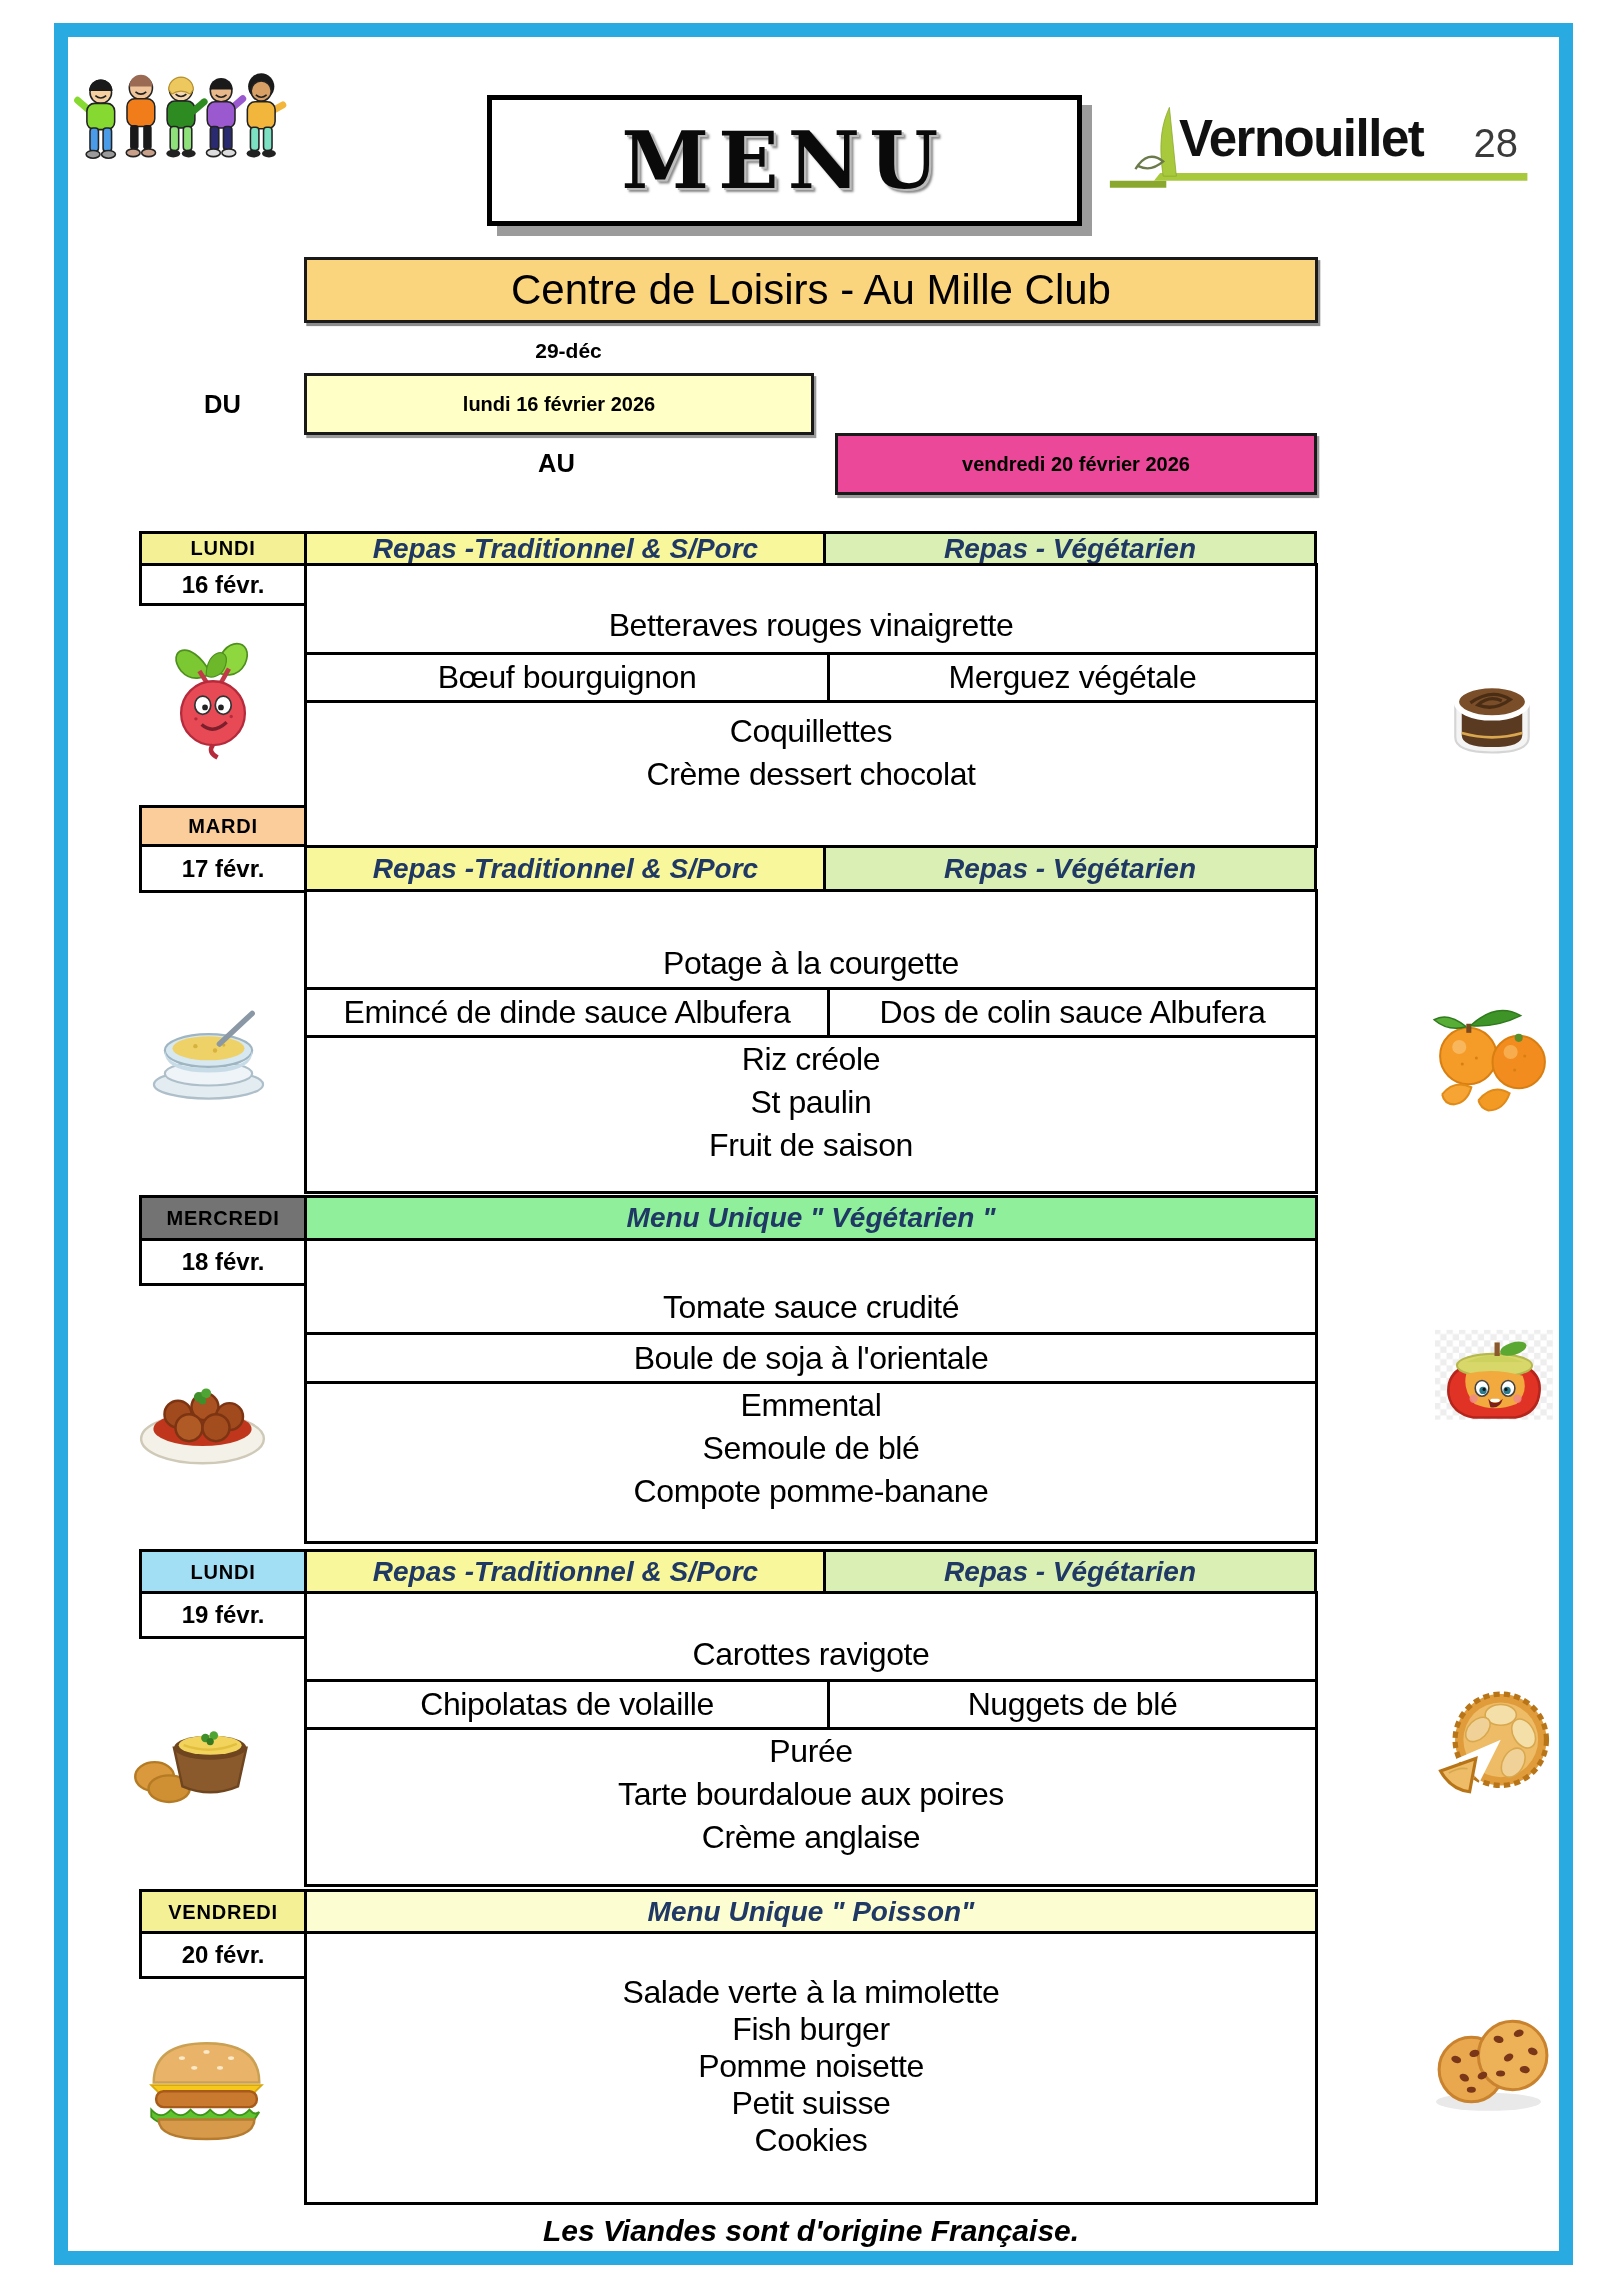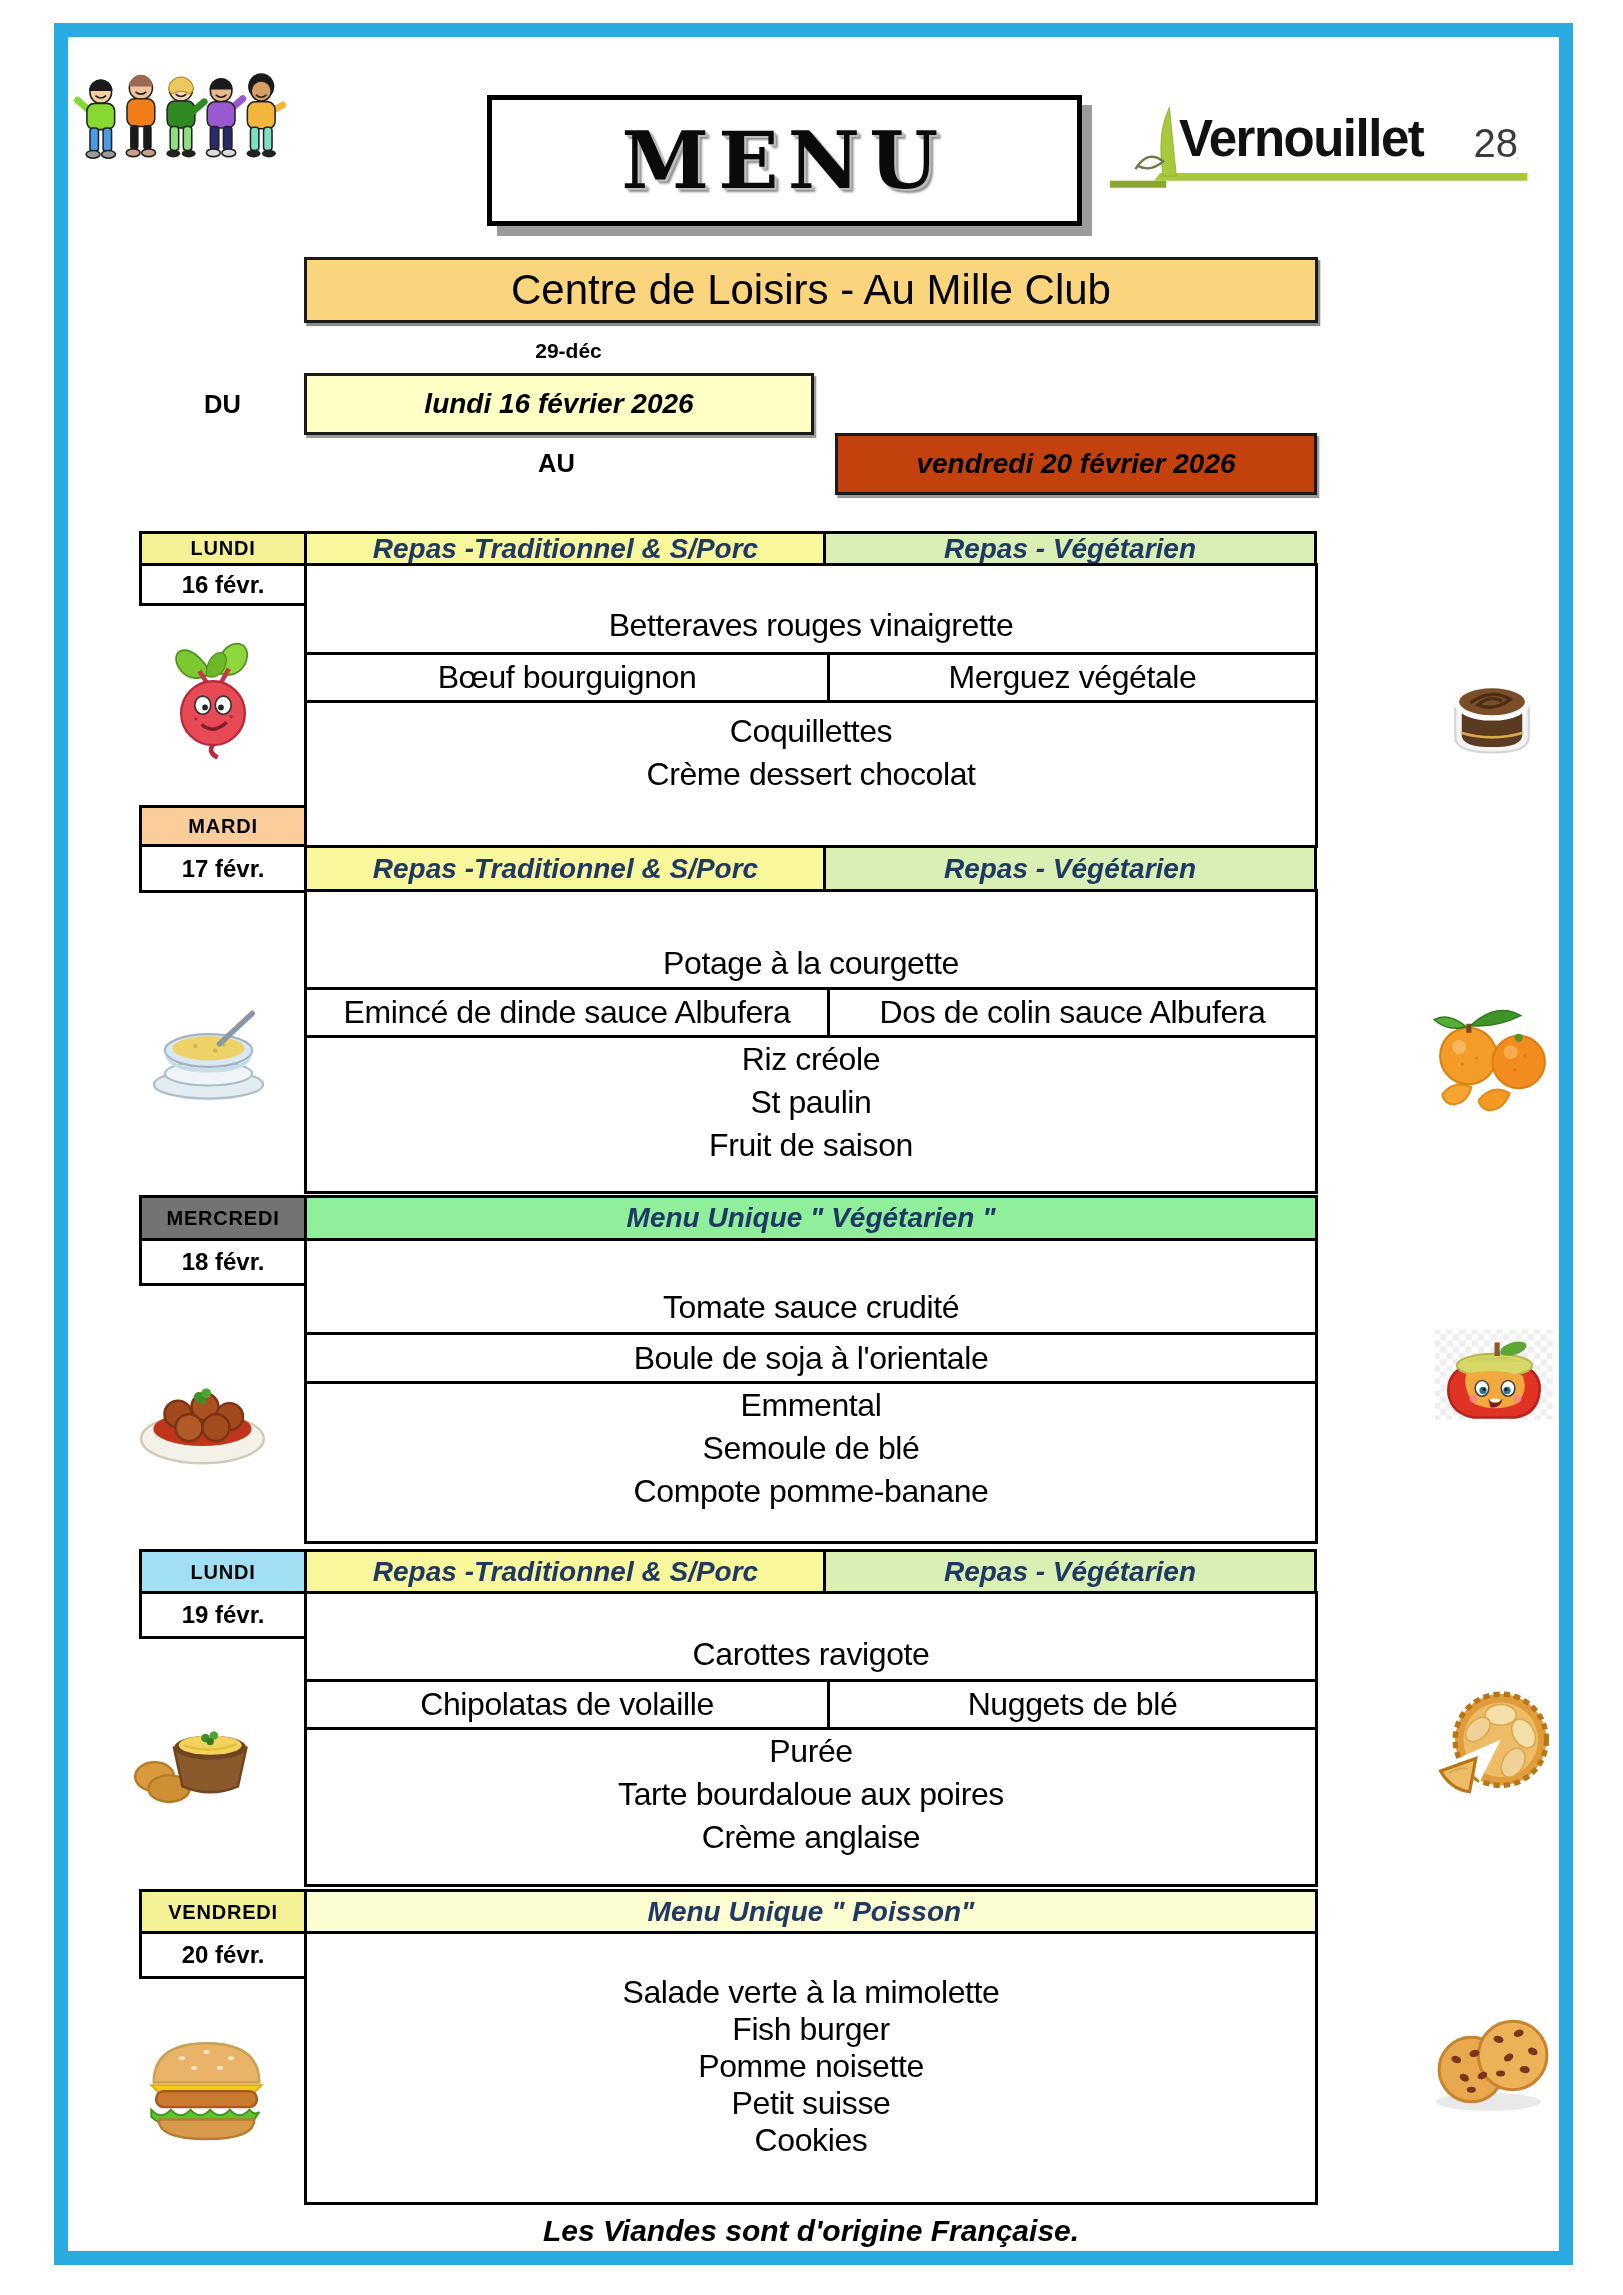--- a/index.html
+++ b/index.html
@@ -12,23 +12,23 @@
   .menu-title-box{border:5.4px solid #000;background:#fff;box-shadow:10px 10px 0 #9b9b9b;}
   .menu-title{font-family:"DejaVu Serif", serif;font-weight:bold;font-size:79px;letter-spacing:9.3px;
               color:#0a0a0a;text-shadow:2.3px 2.3px 0 #bdbdbd,3.9px 3.9px 2.3px #8a8a8a;}
   .logo-text{font-size:51px;font-weight:bold;letter-spacing:-1.5px;color:#111;}
   .logo-28{font-size:40px;font-weight:normal;color:#3a3a3a;margin-left:4.6px;}
   .banner{background:#FBD47E;border:3.1px solid #1a1a1a;box-shadow:2.3px 3.1px 0 rgba(0,0,0,0.45);
           font-size:42px;}
   .weekcode{font-size:21px;font-weight:bold;}
   .du-au{font-size:25.5px;font-weight:bold;}
   .datebox{border:3.1px solid #1a1a1a;box-shadow:2.3px 3.1px 0 rgba(0,0,0,0.40);
-           font-size:28px;font-weight:bold;font-style:italic;}
+           font-size:20px;font-weight:bold;}
   .bg-yellowpale{background:#FFFFC6;}
-  .bg-greenpale{background:#c2410c;}
+  .bg-greenpale{background:#ec4899;}
   
   .cellB{border:3.1px solid #000;}
   .daycell{font-weight:bold;font-size:20px;letter-spacing:0.8px;}
   .datecell{background:#fff;font-size:24px;font-weight:600;}
   .hdr{font-style:italic;font-weight:bold;font-size:28px;color:#1F3864;}
   .bg-trad{background:#F8F79B;}
   .bg-veg{background:#D9EFB3;}
   .bg-uveg{background:#8FEF9A;}
   .bg-ufish{background:#FDFDD2;}
   .bg-lundi{background:#F4F096;}

